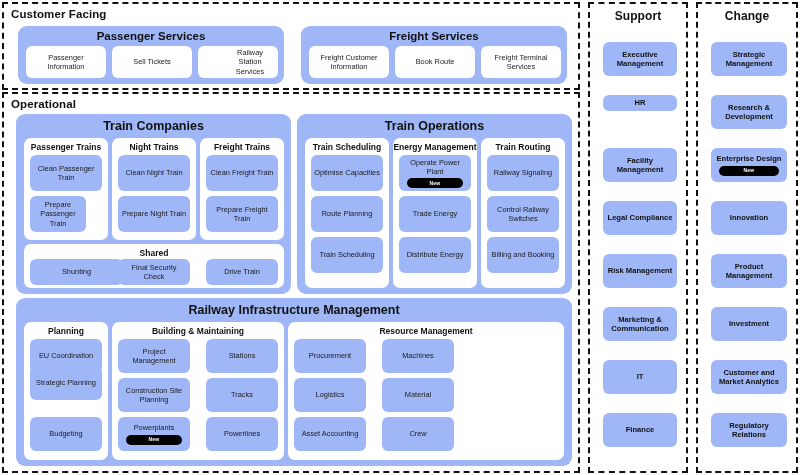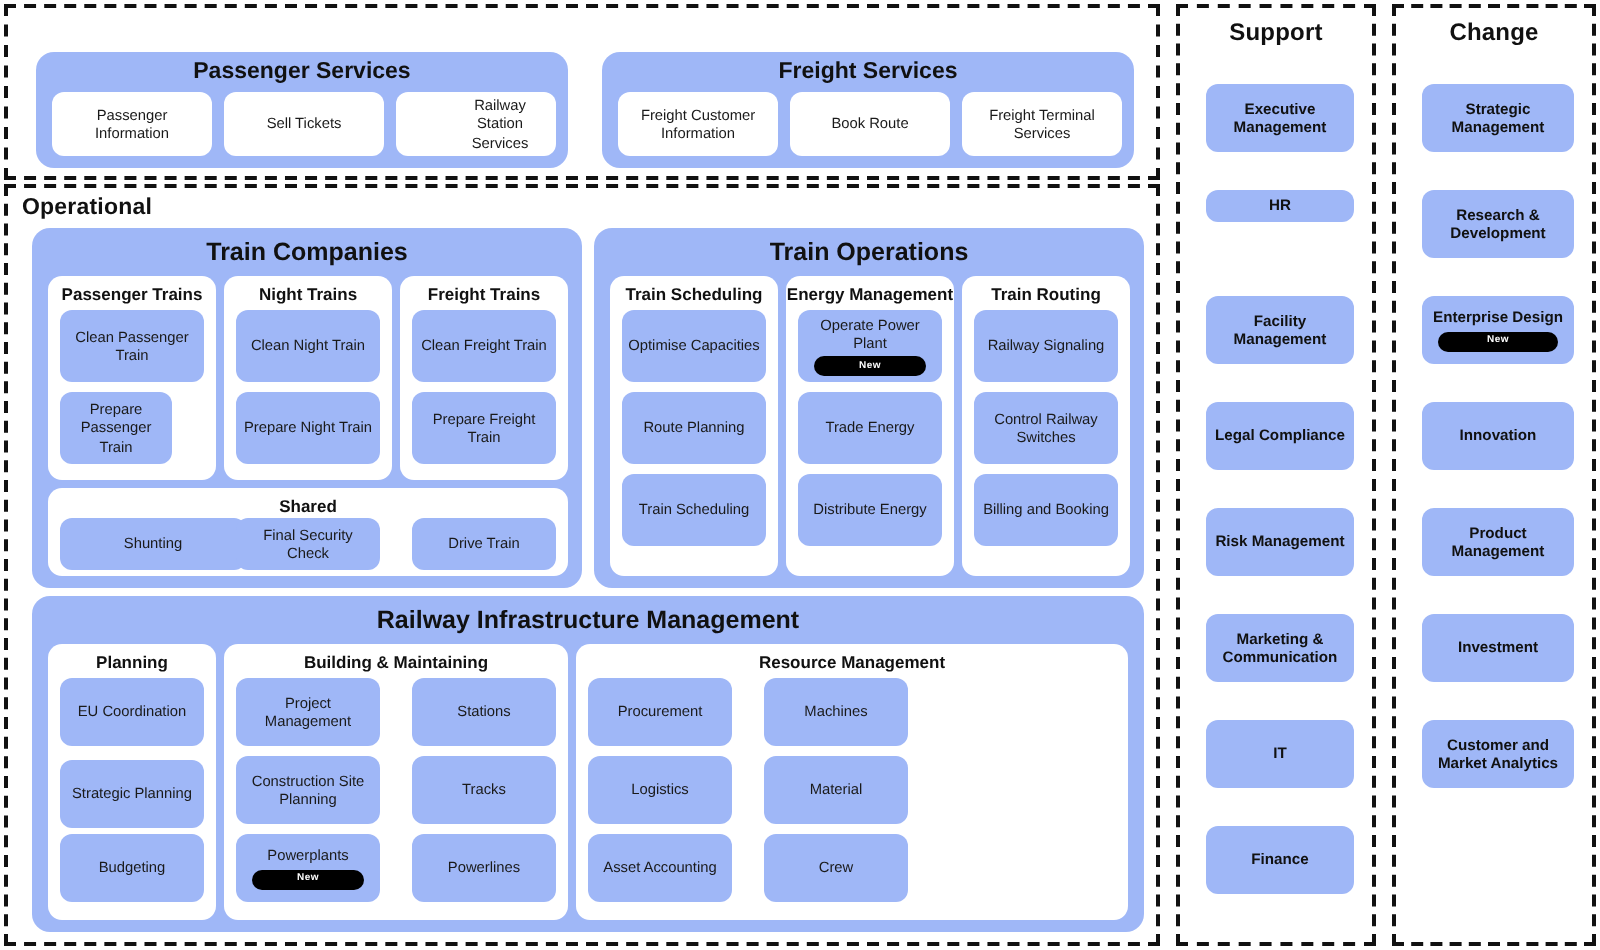--- a/index.html
+++ b/index.html
@@ -112,20 +112,21 @@
     color: #111111;
     padding: 2px 2px;
   }
 </style>
 </head>
 <body>
 
 <div class="canvas">
 
   <div class="section" style="left:2px; top:2px; width:578px; height:88px;">
+    <div class="section-title">Customer Facing</div>
 
     <div class="group" style="left:14px; top:22px; width:266px; height:58px;">
       <div class="group-title">Passenger Services</div>
       <div class="cell white" style="left:8px; top:20px; width:80px; height:32px;">
         <span class="label">Passenger Information</span>
       </div>
       <div class="cell white" style="left:94px; top:20px; width:80px; height:32px;">
         <span class="label">Sell Tickets</span>
       </div>
       <div class="cell white" style="left:180px; top:20px; width:80px; height:32px;padding-left:27px;">
@@ -242,21 +243,21 @@
     </div>
 
     <div class="group" style="left:12px; top:204px; width:556px; height:168px;">
       <div class="group-title big">Railway Infrastructure Management</div>
 
       <div class="panel" style="left:8px; top:24px; width:84px; height:138px;">
         <div class="panel-title">Planning</div>
         <div class="cell blue" style="left:6px; top:17px; width:72px; height:34px;">
           <span class="label">EU Coordination</span>
         </div>
-        <div class="cell blue" style="left:6px; top:58px; width:72px; height:34px;">
+        <div class="cell blue" style="left:6px; top:44px; width:72px; height:34px;">
           <span class="label">Strategic Planning</span>
         </div>
         <div class="cell blue" style="left:6px; top:95px; width:72px; height:34px;">
           <span class="label">Budgeting</span>
         </div>
       </div>
 
       <div class="panel" style="left:96px; top:24px; width:172px; height:138px;">
         <div class="panel-title">Building &amp; Maintaining</div>
         <div class="cell blue" style="left:6px; top:17px; width:72px; height:34px;">
@@ -351,15 +352,18 @@
     </div>
     <div class="col-cell" style="left:13px; top:250px; width:76px; height:34px;">
       <span class="label">Product Management</span>
     </div>
     <div class="col-cell" style="left:13px; top:303px; width:76px; height:34px;">
       <span class="label">Investment</span>
     </div>
     <div class="col-cell" style="left:13px; top:356px; width:76px; height:34px;">
       <span class="label">Customer and Market Analytics</span>
     </div>
+    <div class="col-cell" style="left:13px; top:409px; width:76px; height:34px;">
+      <span class="label">Regulatory Relations</span>
+    </div>
   </div>
 
 </div>
 
 </body></html>

